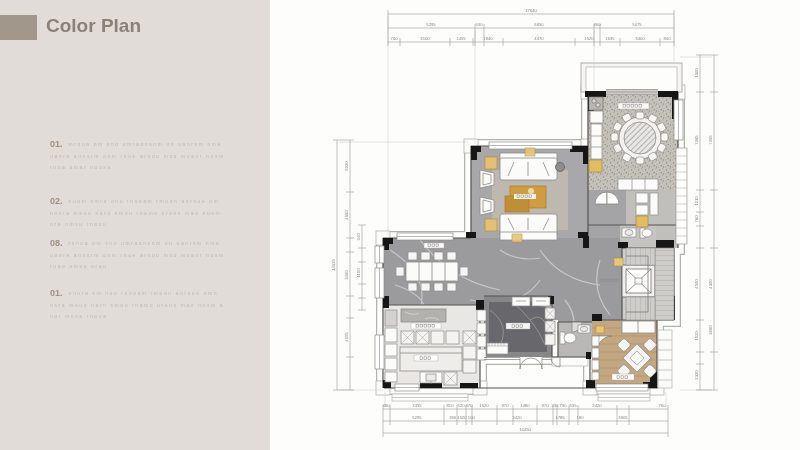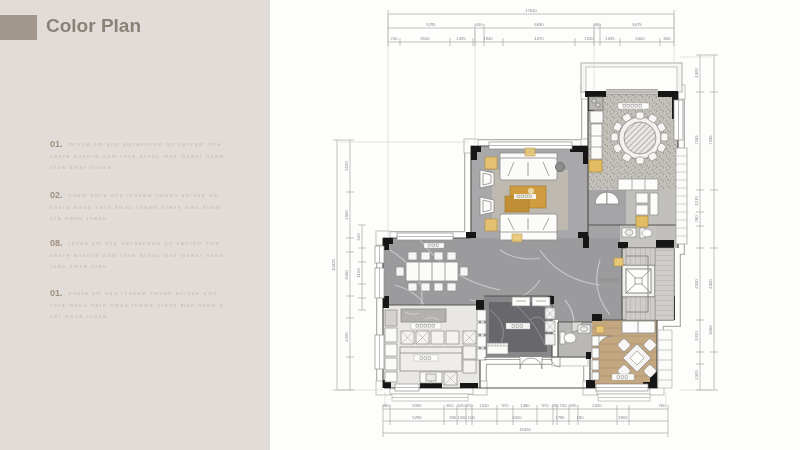--- a/index.html
+++ b/index.html
@@ -21,21 +21,21 @@
 
 <div class="titleblock"></div>
 
 <div class="title">Color Plan</div>
 
 <div class="item" style="top:139px">
     <span class="itemno">01.</span>
     <div class="itemtext">mrnua om sno umraonsnm on uanrsm nme uanre annsrm onm rnue arnou mso muanr nosm rnua omar nuosa</div>
   </div>
 
-<div class="item" style="top:190px">
+<div class="item" style="top:196px">
     <span class="itemno">02.</span>
     <div class="itemtext">nuom smra onu rnsoam rmuon anrsue om nnsra meuo narn smou rnamo urens mao nusm ora nmsu rnaou</div>
   </div>
 
 <div class="item" style="top:238px">
     <span class="itemno">08.</span>
     <div class="itemtext">rsnua om sno umraonsnm on uanrsm nme uanre annsrm onm rnue arnou mso muanr nosm ruao nmsa orau</div>
   </div>
 
 <div class="item" style="top:288px">

